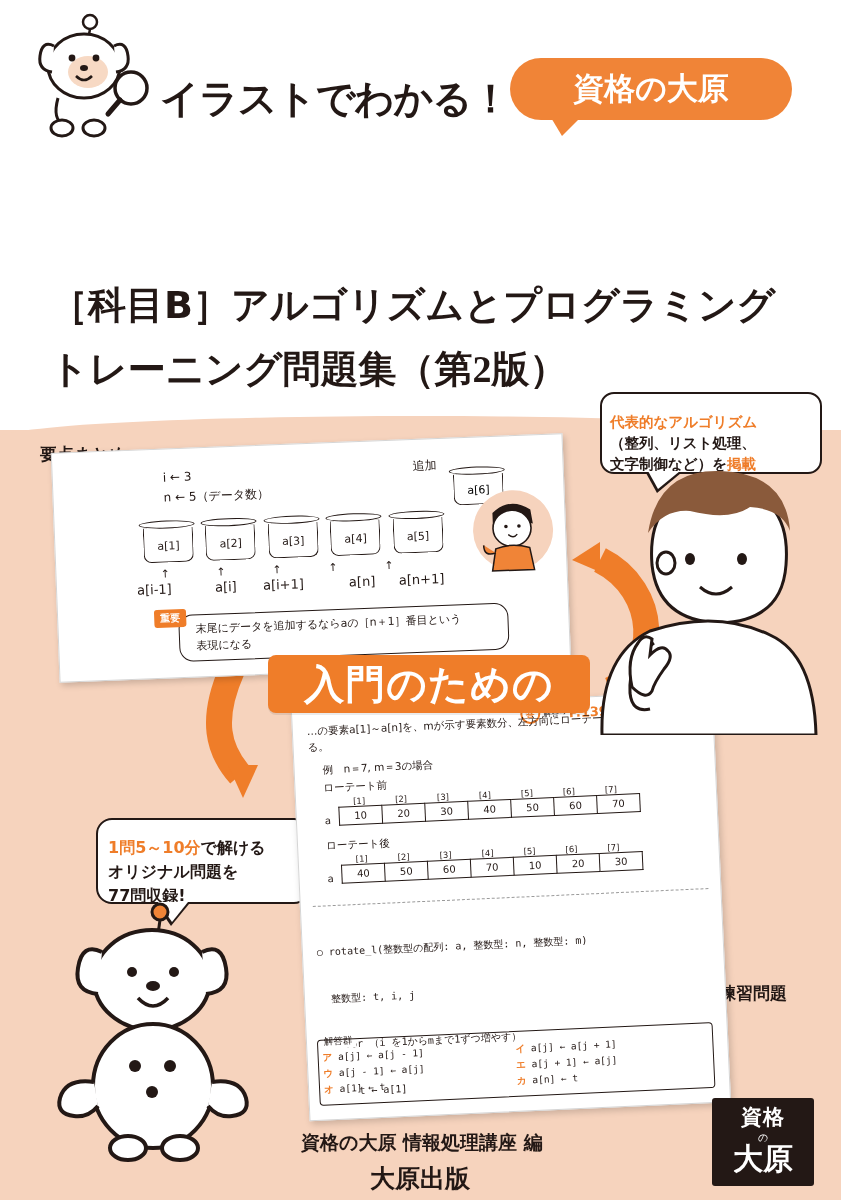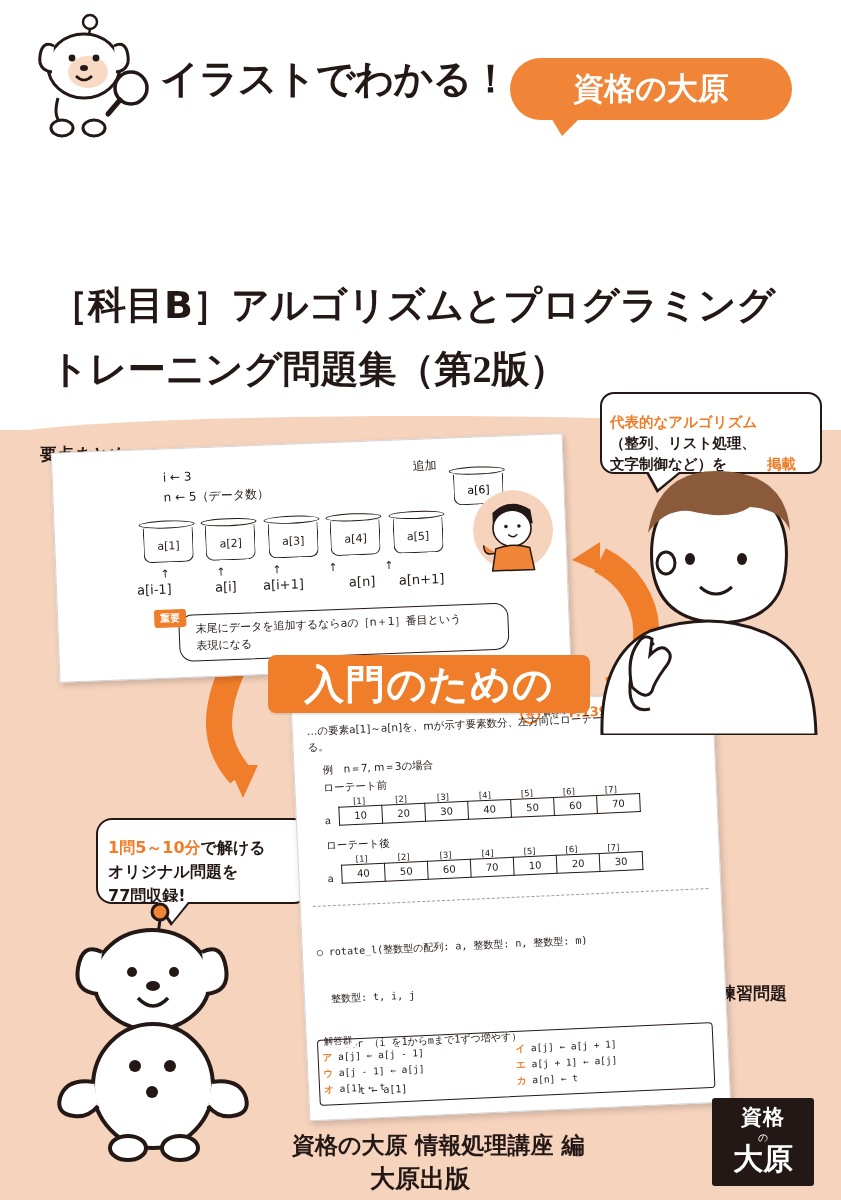--- a/index.html
+++ b/index.html
@@ -27,21 +27,21 @@
     border-radius: 50% 50% 0 0 / 22px 22px 0 0;
   }
   .white-top {
     position:absolute; left:0; top:0; width:841px; height:432px; background:#fff;
   }
 
   
   .title-area { position:absolute; left:0; top:0; width:841px; height:430px; }
 
   .tagline {
-    position:absolute; left:160px; top:52px;
+    position:absolute; left:160px; top:72px;
     font-size: 39px; font-weight: bold; color:#231815;
     letter-spacing: -1px;
     font-family:"DejaVu Sans", sans-serif;
     text-align:center;
   }
   .bubble-intro {
     position:absolute; left:510px; top:58px;
     width: 282px; height: 62px;
     background:#f08437;
     border-radius: 36px;
@@ -95,21 +95,21 @@
 
   
   .bubble-algo {
     position:absolute; left:600px; top:392px;
     width: 222px; height: 82px;
     background:#fff; border:2px solid #231815; border-radius:14px;
     padding:18px 8px; box-sizing:border-box;
     font-size:14.5px; line-height:1.45; color:#231815; font-weight:bold;
     font-family:"DejaVu Sans", sans-serif;
   }
-  .bubble-algo .o { color:#ef7d29;margin-left:40px; }
+  .bubble-algo .o { color:#ef7d29; }
   .bubble-algo:after{
     content:""; position:absolute; left:46px; bottom:-17px;
     width:0;height:0;border-left:10px solid transparent;border-right:22px solid transparent;border-top:18px solid #fff;
   }
   .bubble-algo:before{
     content:""; position:absolute; left:44px; bottom:-21px;
     width:0;height:0;border-left:11px solid transparent;border-right:24px solid transparent;border-top:20px solid #231815;
   }
 
   
@@ -275,22 +275,22 @@
   .ans-grid .k { color:#ef7d29; font-weight:bold; }
 
   
   .arrow-svg { position:absolute; left:0; top:420px; width:841px; height:700px; pointer-events:none; }
 
   
   .dog-bottom { position:absolute; left:40px; top:900px; width:250px; height:270px; }
 
   
   .footer-authors {
-    position:absolute; left:292px; top:1130px;
-    font-size:23px; font-weight:bold; color:#231815;
+    position:absolute; left:301px; top:1130px;
+    font-size:19px; font-weight:bold; color:#231815;
     font-family:"DejaVu Sans", sans-serif;
   }
   .footer-pub {
     position:absolute; left:370px; top:1162px;
     font-size:25px; font-weight:bold; color:#231815;
     font-family:"DejaVu Sans", sans-serif;
   }
   .logo-box {
     position:absolute; left:712px; top:1098px;
     width:102px; height:88px; background:#231815; border-radius:3px;

